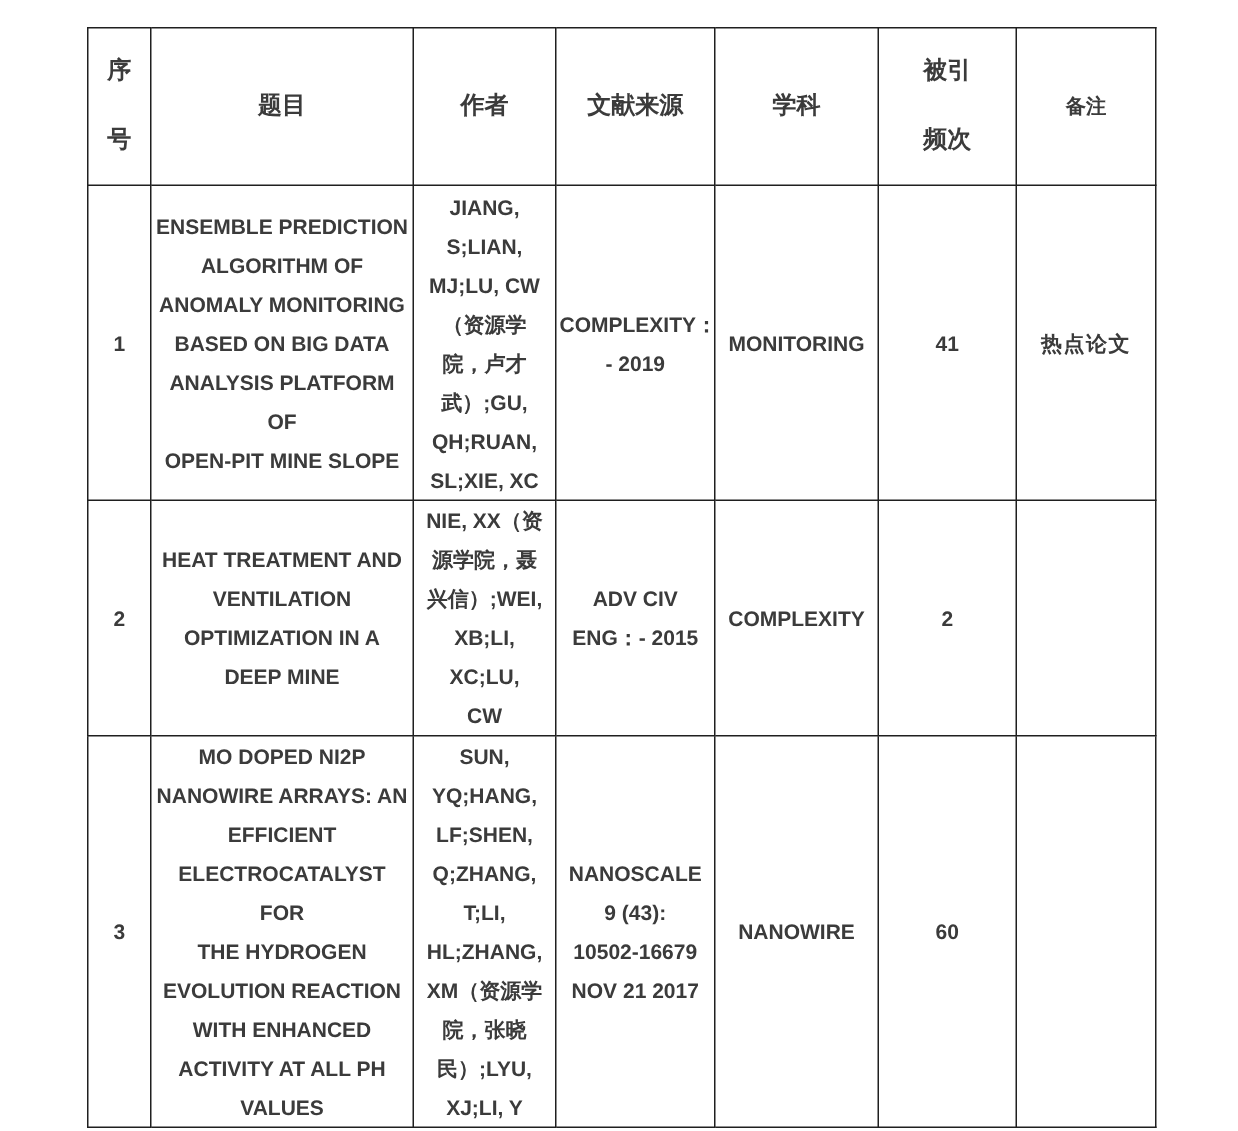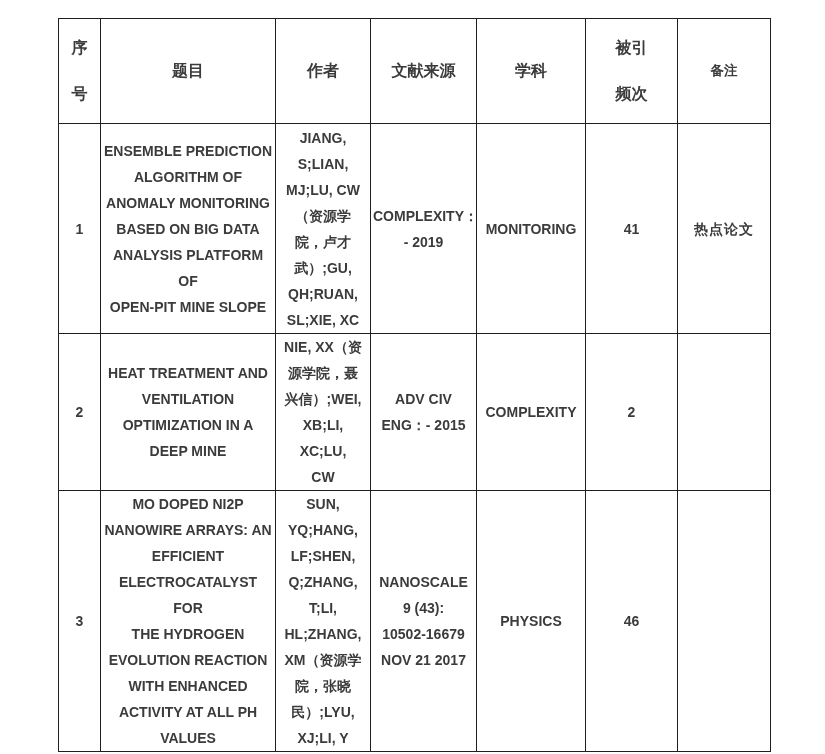--- a/index.html
+++ b/index.html
@@ -152,19 +152,19 @@
 T;LI,
 HL;ZHANG,
 XM（资源学
 院，张晓
 民）;LYU,
 XJ;LI, Y</td>
       <td>NANOSCALE
 9 (43):
 10502-16679
 NOV 21 2017</td>
-      <td>PHYSICS</td>
-      <td>46</td>
+      <td>NANOWIRE</td>
+      <td>60</td>
       <td class="cell-remark"></td>
     </tr>
   </tbody>
     </table>
 </div>
 
 </body></html>

